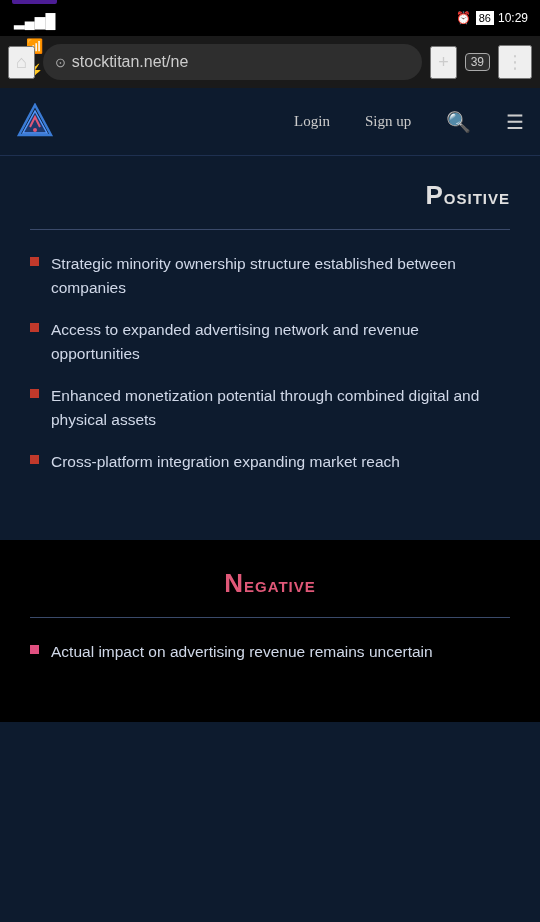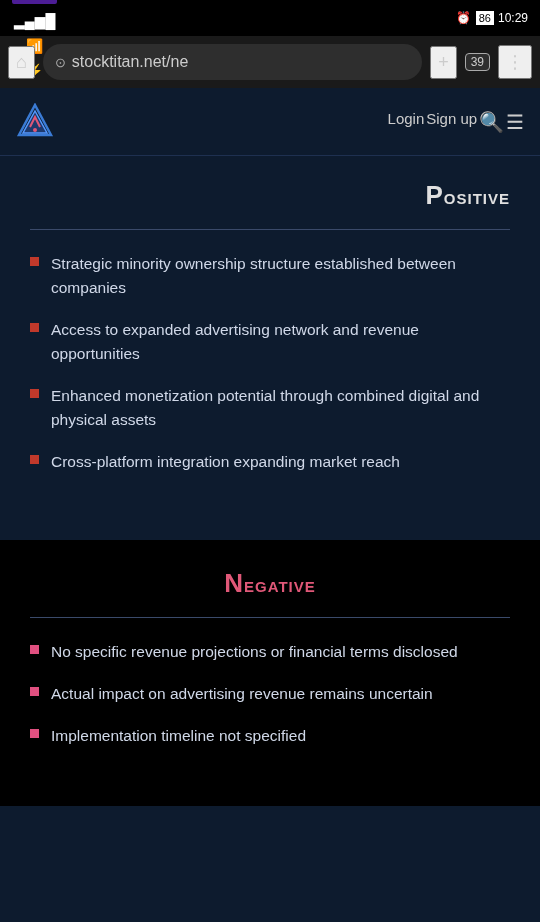--- a/index.html
+++ b/index.html
@@ -115,22 +115,23 @@
     }
     .logo-text {
       color: #fff;
       font-size: 20px;
       font-weight: 700;
       letter-spacing: 1px;
       text-transform: uppercase;
     }
     .nav-links {
       display: flex;
-      align-items: flex-start;
-      gap: 2px;
+      align-items: center;
+      gap: 35px;
+      font-family: Liberation Serif, serif;
     }
     .nav-link {
       color: #ccc;
       font-size: 15px;
       text-decoration: none;
       cursor: pointer;
     }
     .nav-search-icon, .nav-menu-icon {
       color: #ccc;
       font-size: 20px;
@@ -282,26 +283,18 @@
   </div>
 
   <div class="negative-section">
     <h2 class="section-title-negative">
       <span class="cap">N</span><span>egative</span>
     </h2>
     <hr class="divider">
     <ul class="bullet-list">
       <li>
         <span class="bullet-square pink"></span>
-        <span>No specific revenue projections or financial terms disclosed</span>
-      </li>
-      <li>
-        <span class="bullet-square pink"></span>
         <span>Actual impact on advertising revenue remains uncertain</span>
       </li>
-      <li>
-        <span class="bullet-square pink"></span>
-        <span>Implementation timeline not specified</span>
-      </li>
     </ul>
   </div>
 
 </div>
 
 </body></html>

